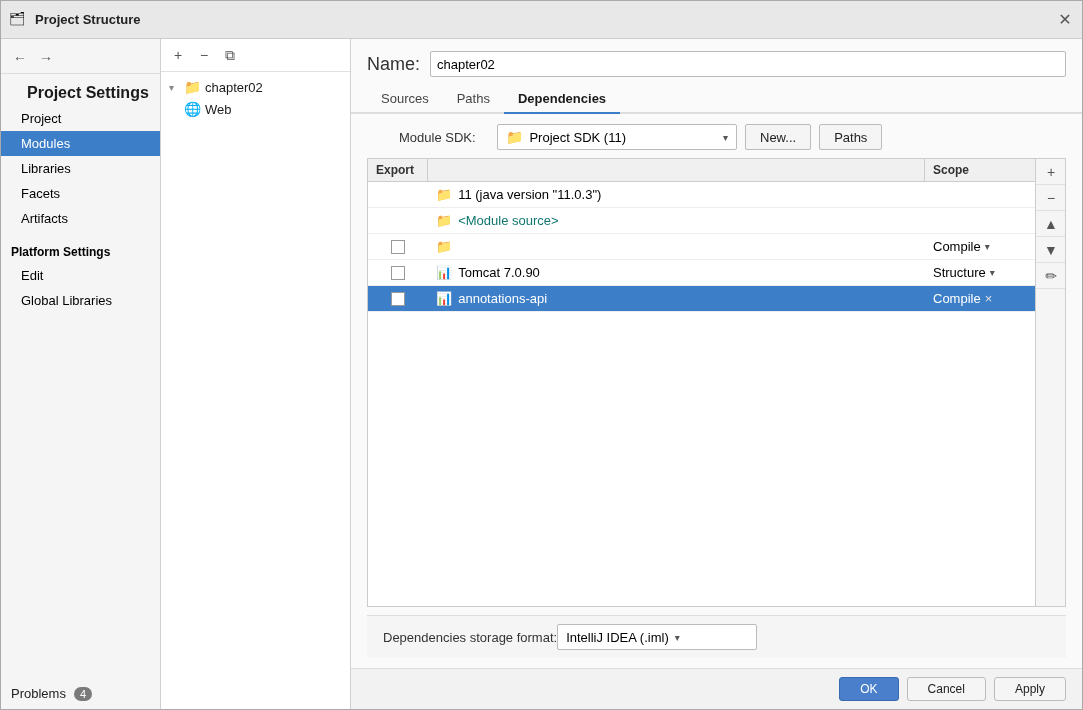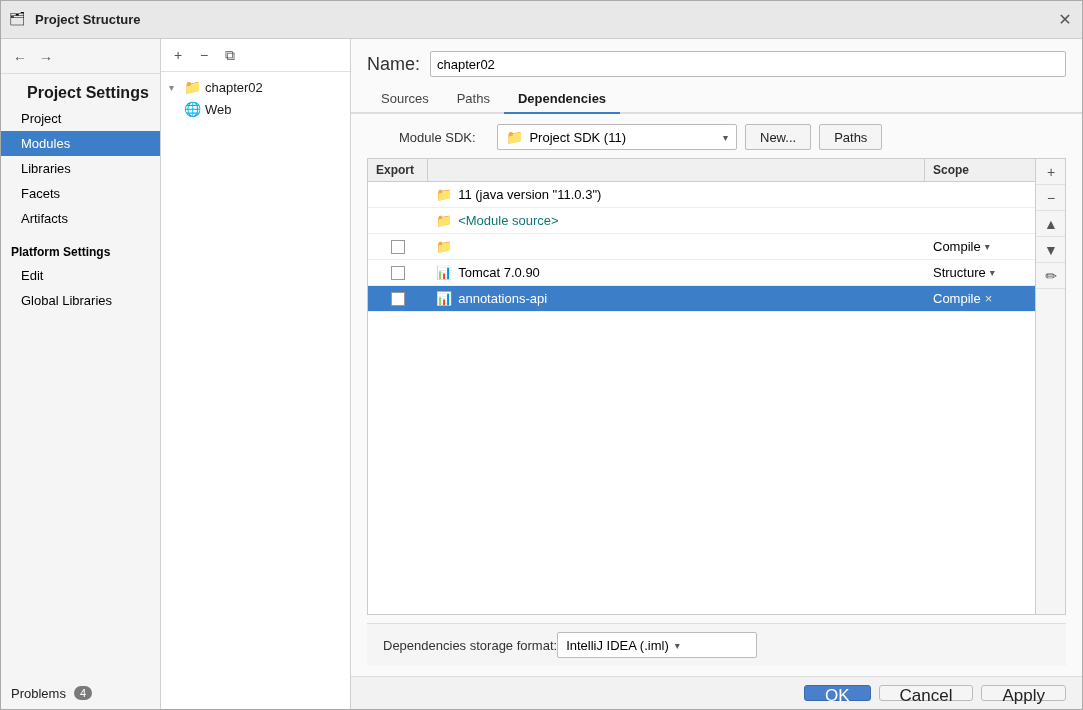--- a/index.html
+++ b/index.html
@@ -106,21 +106,21 @@
       font-size: 12px;
       color: #000000;
       padding: 10px 10px 4px 10px;
       margin-top: 4px;
     }
 
     .sidebar-problems {
       margin-top: auto;
       padding: 8px 10px;
       display: flex;
-      align-items: flex-start;
+      align-items: flex-end;
       gap: 8px;
       cursor: pointer;
       color: #222;
     }
     .problems-badge {
       background: #7a7a7a;
       color: #fff;
       border-radius: 8px;
       font-size: 11px;
       padding: 1px 6px;
@@ -444,25 +444,25 @@
     .dialog-buttons {
       display: flex;
       align-items: center;
       justify-content: flex-end;
       padding: 8px 16px;
       gap: 8px;
       border-top: 1px solid #ddd;
       background: #f2f2f2;
     }
     .dialog-btn {
-      height: 16px;
+      height: 24px;
       padding: 0 20px;
       border: 1px solid #bbb;
       border-radius: 3px;
-      font-size: 17px;
+      font-size: 12px;
       cursor: pointer;
       text-align: right;
     }
     .dialog-btn-ok {
       background: #4a7fcb;
       color: #fff;
       border-color: #3a6ab0;
     }
     .dialog-btn-cancel, .dialog-btn-apply {
       background: #f5f5f5;

